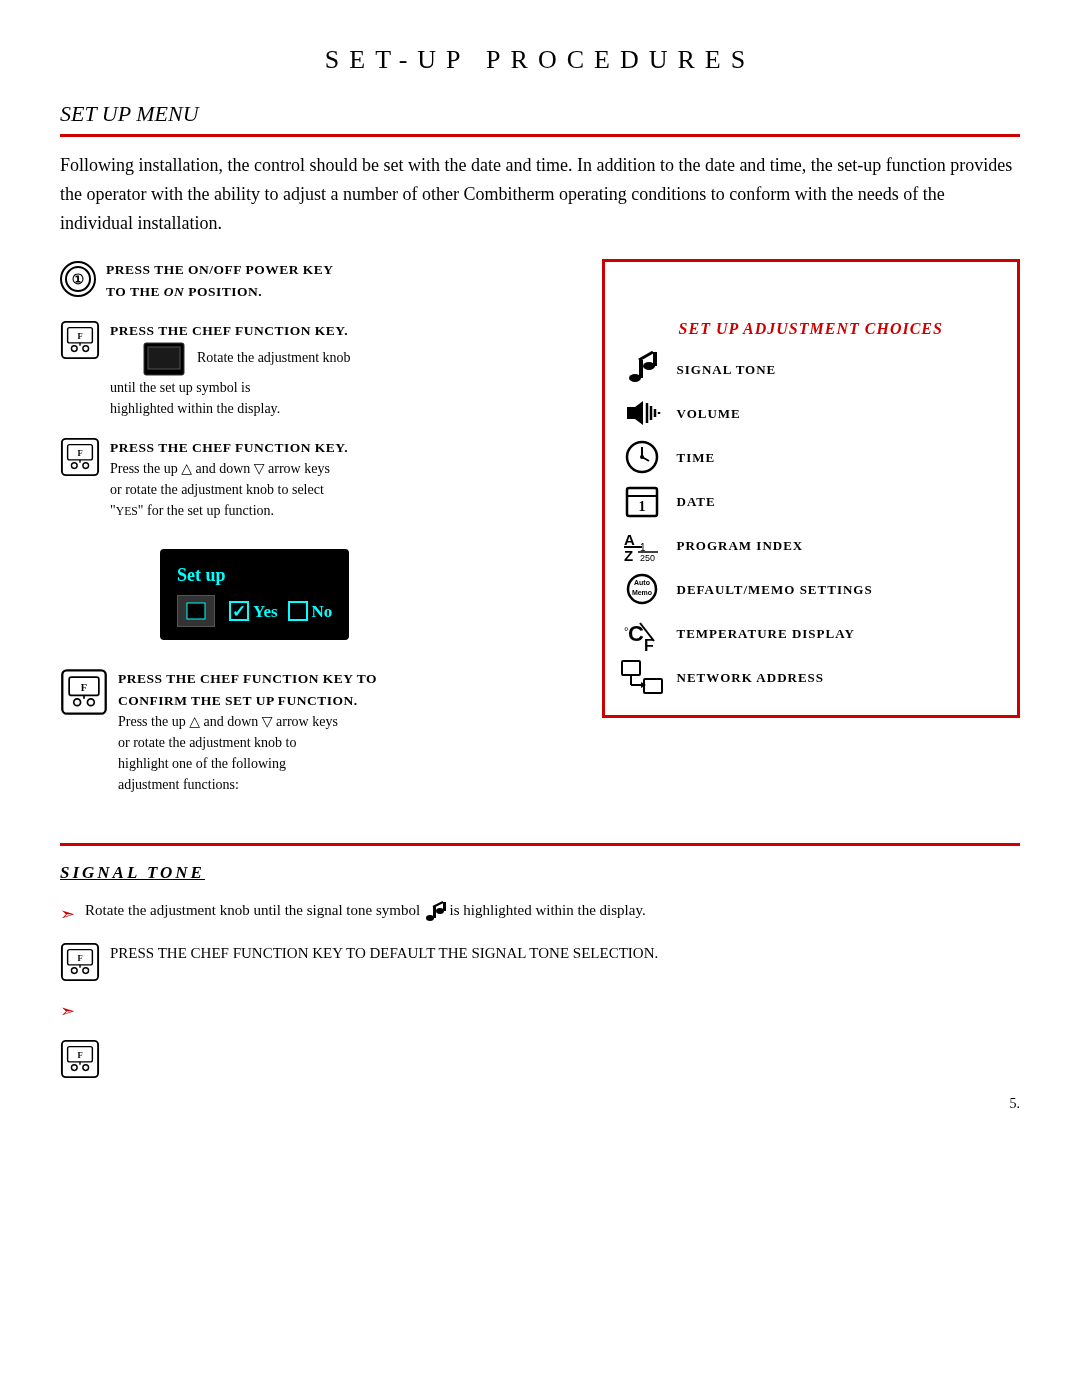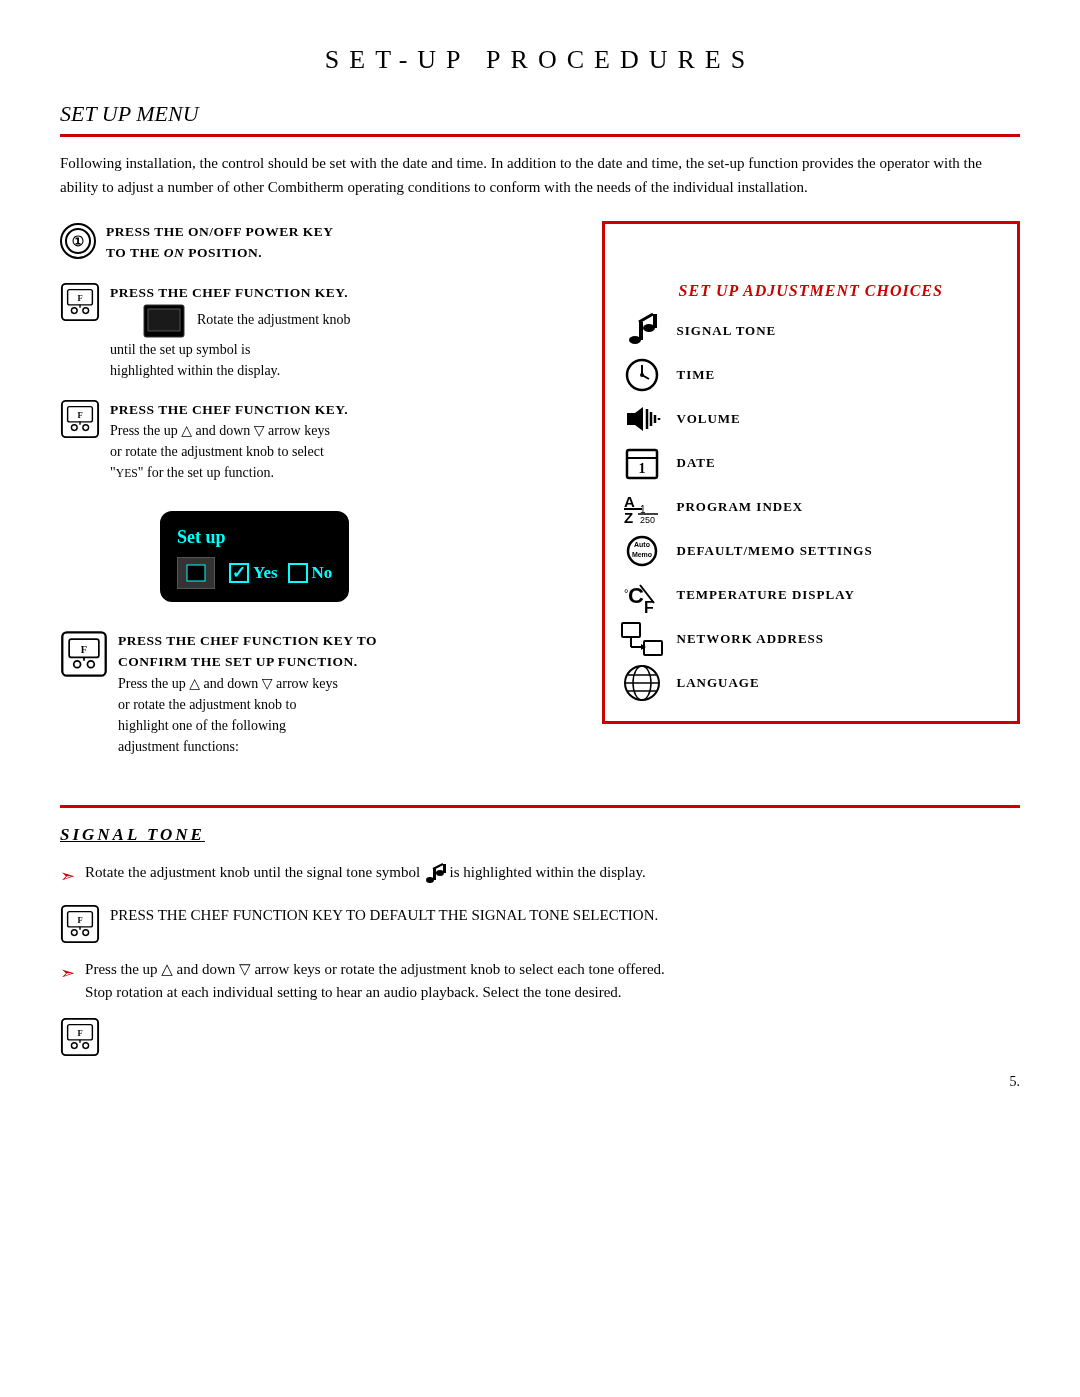--- a/index.html
+++ b/index.html
@@ -30,21 +30,21 @@
     }
     .section-header h2 {
       font-size: 22px;
       font-weight: 400;
       font-style: italic;
       color: #000;
       padding-bottom: 4px;
     }
 
     .intro-text {
-      font-size: 15px;
+      font-size: 18px;
       margin-bottom: 22px;
       line-height: 1.6;
     }
 
     
     .two-col {
       display: flex;
       gap: 30px;
       margin-bottom: 30px;
     }
@@ -92,21 +92,21 @@
     .chef-icon {
       width: 40px;
       height: 40px;
       flex-shrink: 0;
     }
 
     
     .display-box {
       background: #000;
       border: 3px solid #000;
-      border-radius: 12px;
+      border-radius: 4px;
       padding: 10px 14px;
       margin: 10px 0 10px 50px;
       display: inline-block;
       color: #0ff;
       font-size: 20px;
       font-weight: bold;
     }
     .display-box .display-row {
       display: flex;
       align-items: center;
@@ -335,41 +335,41 @@
             <ellipse cx="26" cy="16" rx="6" ry="4" fill="#000"></ellipse>
             <rect x="30" y="2" width="4" height="14" fill="#000"></rect>
             <line x1="16" y1="10" x2="30" y2="2" stroke="#000" stroke-width="3"></line>
           </svg>
         </div>
         <span class="adj-label">SIGNAL TONE</span>
       </div>
 
       <div class="adj-item">
         <div class="adj-icon">
-          <svg width="36" height="36" viewBox="0 0 36 36">
-            <circle cx="18" cy="18" r="15" fill="none" stroke="#000" stroke-width="2.5"></circle>
-            <line x1="18" y1="18" x2="18" y2="8" stroke="#000" stroke-width="2"></line>
-            <line x1="18" y1="18" x2="25" y2="22" stroke="#000" stroke-width="2"></line>
-            <circle cx="18" cy="18" r="2" fill="#000"></circle>
-          </svg>
-        </div>
-        <span class="adj-label">TIME</span>
-      </div>
-
-      <div class="adj-item">
-        <div class="adj-icon">
           <svg width="42" height="36" viewBox="0 0 42 36">
             <polygon points="6,12 6,24 14,24 22,30 22,6 14,12" fill="#000"></polygon>
             <line x1="26" y1="8" x2="26" y2="28" stroke="#000" stroke-width="2.5"></line>
             <line x1="30" y1="11" x2="30" y2="25" stroke="#000" stroke-width="2.5"></line>
             <line x1="34" y1="14" x2="34" y2="22" stroke="#000" stroke-width="2.5"></line>
             <line x1="38" y1="17" x2="38" y2="19" stroke="#000" stroke-width="2.5"></line>
           </svg>
         </div>
         <span class="adj-label">VOLUME</span>
+      </div>
+
+      <div class="adj-item">
+        <div class="adj-icon">
+          <svg width="36" height="36" viewBox="0 0 36 36">
+            <circle cx="18" cy="18" r="15" fill="none" stroke="#000" stroke-width="2.5"></circle>
+            <line x1="18" y1="18" x2="18" y2="8" stroke="#000" stroke-width="2"></line>
+            <line x1="18" y1="18" x2="25" y2="22" stroke="#000" stroke-width="2"></line>
+            <circle cx="18" cy="18" r="2" fill="#000"></circle>
+          </svg>
+        </div>
+        <span class="adj-label">TIME</span>
       </div>
 
       <div class="adj-item">
         <div class="adj-icon">
           <svg width="36" height="36" viewBox="0 0 36 36">
             <rect x="3" y="5" width="30" height="28" rx="2" fill="none" stroke="#000" stroke-width="2.5"></rect>
             <line x1="3" y1="13" x2="33" y2="13" stroke="#000" stroke-width="2"></line>
             <text x="18" y="28" text-anchor="middle" font-size="14" font-weight="bold" fill="#000">1</text>
           </svg>
         </div>
@@ -419,32 +419,20 @@
             <rect x="2" y="2" width="18" height="14" rx="1" fill="none" stroke="#000" stroke-width="2"></rect>
             <rect x="24" y="20" width="18" height="14" rx="1" fill="none" stroke="#000" stroke-width="2"></rect>
             <line x1="11" y1="16" x2="11" y2="26" stroke="#000" stroke-width="2"></line>
             <line x1="11" y1="26" x2="24" y2="26" stroke="#000" stroke-width="2"></line>
             <polygon points="21,23 21,29 26,26" fill="#000"></polygon>
           </svg>
         </div>
         <span class="adj-label">NETWORK ADDRESS</span>
       </div>
 
-      <div class="adj-item">
-        <div class="adj-icon">
-          <svg width="40" height="40" viewBox="0 0 40 40">
-            <circle cx="20" cy="20" r="17" fill="none" stroke="#000" stroke-width="2"></circle>
-            <ellipse cx="20" cy="20" rx="9" ry="17" fill="none" stroke="#000" stroke-width="1.5"></ellipse>
-            <line x1="3" y1="20" x2="37" y2="20" stroke="#000" stroke-width="1.5"></line>
-            <line x1="6" y1="12" x2="34" y2="12" stroke="#000" stroke-width="1.5"></line>
-            <line x1="6" y1="28" x2="34" y2="28" stroke="#000" stroke-width="1.5"></line>
-          </svg>
-        </div>
-        <span class="adj-label">LANGUAGE</span>
-      </div>
 
     </div>
   </div>
 
 </div>
 
 <hr class="red-rule">
 
 <div class="signal-section">
   <div class="signal-title">SIGNAL TONE</div>
@@ -471,24 +459,20 @@
       <circle cx="15" cy="30" r="3" fill="none" stroke="#000" stroke-width="1.5"></circle>
       <circle cx="27" cy="30" r="3" fill="none" stroke="#000" stroke-width="1.5"></circle>
       <line x1="21" y1="24" x2="21" y2="27" stroke="#000" stroke-width="1.5"></line>
       <text x="21" y="20" text-anchor="middle" font-size="9" font-weight="bold" fill="#000">F</text>
     </svg>
     <span>PRESS THE CHEF FUNCTION KEY TO DEFAULT THE SIGNAL TONE SELECTION.</span>
   </div>
 
   <div class="signal-step">
     <span class="knob-arrow">➣</span>
-    <span>
-      Press the up △ and down ▽ arrow keys or rotate the adjustment knob to select each tone offered.<br>
-      Stop rotation at each individual setting to hear an audio playback. Select the tone desired.
-    </span>
   </div>
 
   <div class="signal-step">
     <svg viewBox="0 0 42 42" xmlns="http://www.w3.org/2000/svg" style="width:40px;height:40px;flex-shrink:0;">
       <rect x="2" y="2" width="38" height="38" rx="4" ry="4" fill="none" stroke="#000" stroke-width="2"></rect>
       <rect x="8" y="8" width="26" height="16" rx="2" fill="none" stroke="#000" stroke-width="1.5"></rect>
       <circle cx="15" cy="30" r="3" fill="none" stroke="#000" stroke-width="1.5"></circle>
       <circle cx="27" cy="30" r="3" fill="none" stroke="#000" stroke-width="1.5"></circle>
       <line x1="21" y1="24" x2="21" y2="27" stroke="#000" stroke-width="1.5"></line>
       <text x="21" y="20" text-anchor="middle" font-size="9" font-weight="bold" fill="#000">F</text>

